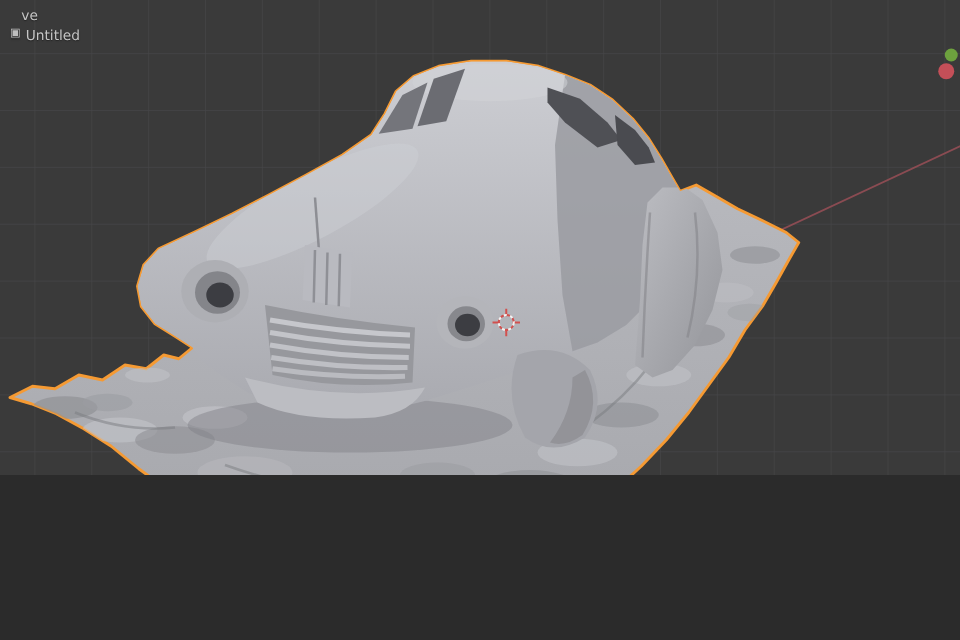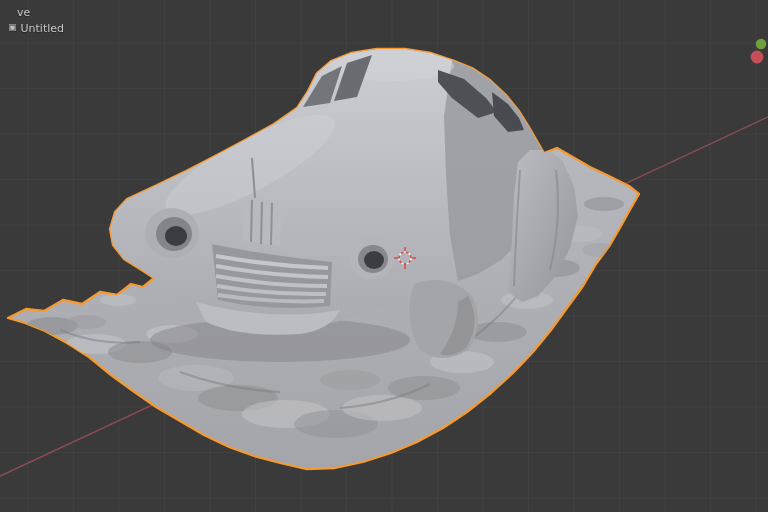--- a/index.html
+++ b/index.html
@@ -1,18 +1,18 @@
 <!DOCTYPE html>
 <html><head>
 <meta charset="utf-8">
 <style>
   html,body{margin:0;padding:0;background:#2b2b2b;}
   .viewport{
     position:relative;
-    width:768px;height:512px;
+    width:768px;height:380px;
     overflow:hidden;
     font-family:"DejaVu Sans", sans-serif;
     background:#3a3a3a;
   }
   .viewport svg{display:block;}
   .overlay{
     position:absolute;top:6px;left:8px;
     color:#c6c6c6;font-size:11px;line-height:13px;
     text-shadow:0 1px 1px rgba(0,0,0,.4);
     pointer-events:none;

